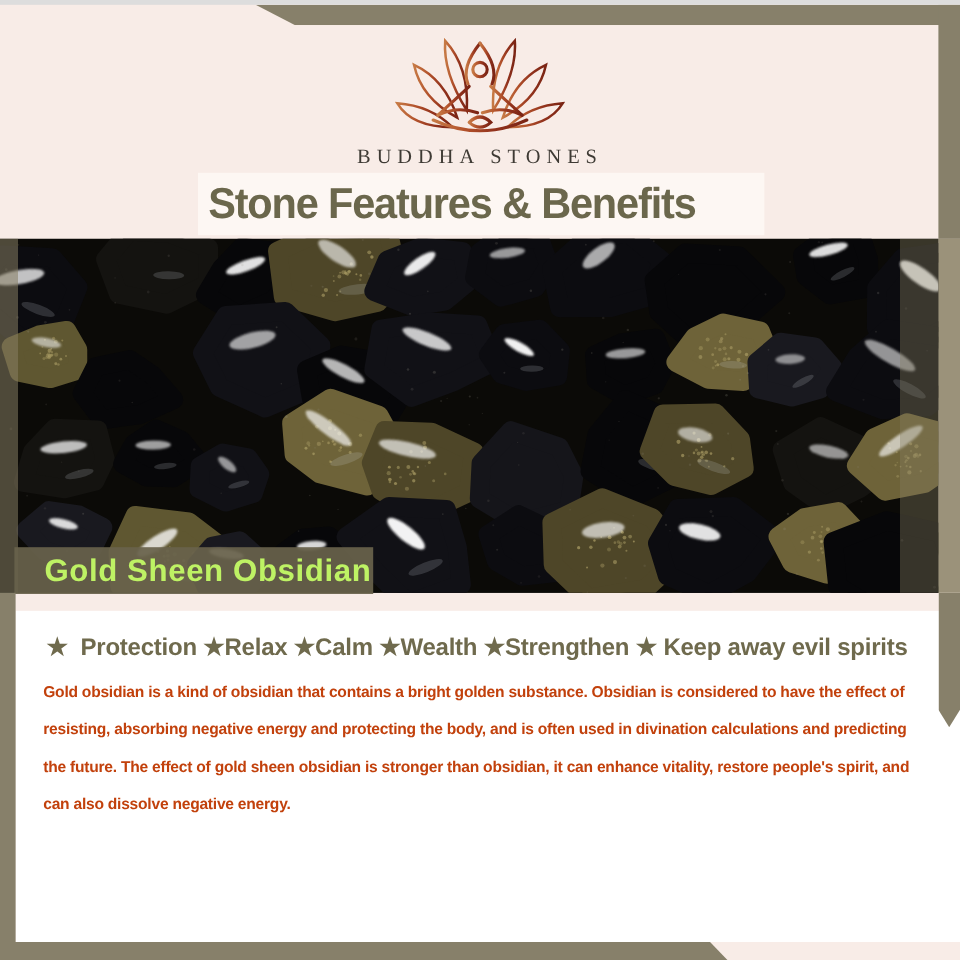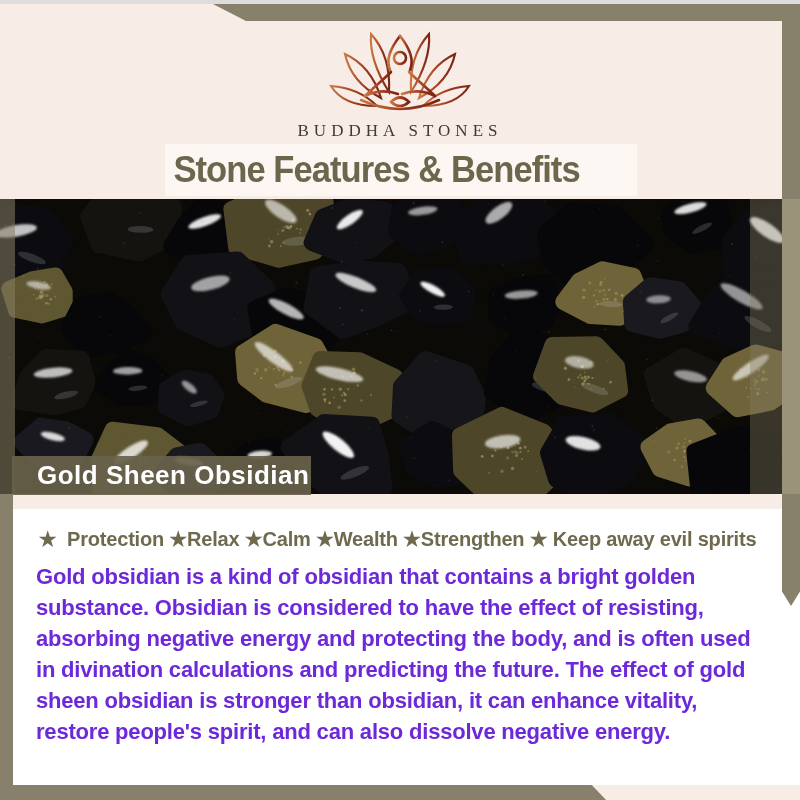--- a/index.html
+++ b/index.html
@@ -44,34 +44,34 @@
   .photo{position:absolute;left:0;top:195px;width:782px;height:295px;background:#0b0a07;}
   .photo svg{display:block;}
 
   
   .caption-banner{
     position:absolute;left:12px;top:452px;width:299px;height:39px;
     background:rgba(104,98,75,0.93);
     display:flex;align-items:center;
   }
   .caption-banner .caption{
-    color:#ffffff;font-size:26px;font-weight:bold;letter-spacing:0.5px;
+    color:#bef264;font-size:26px;font-weight:bold;letter-spacing:0.5px;
     padding-left:25px;white-space:nowrap;
   }
 
   
   .content-card{position:absolute;left:13px;top:505px;width:787px;height:276px;background:#ffffff;}
   .benefits-line{
     position:absolute;left:0;top:18px;width:769px;text-align:center;
     color:#6f6a4d;font-size:20px;font-weight:bold;letter-spacing:-0.2px;
     white-space:pre-wrap;
   }
   .description{
     position:absolute;left:23px;top:52px;width:732px;
-    color:#6d28d9;font-size:22px;line-height:31px;font-weight:600;
+    color:#c2410c;font-size:13px;line-height:31px;font-weight:600;
     letter-spacing:-0.2px;text-align:left;
   }
 </style>
 </head>
 <body>
 
 <div class="frame">
 
   <div class="accent accent-top"></div>
   <div class="accent accent-right-top"></div>

